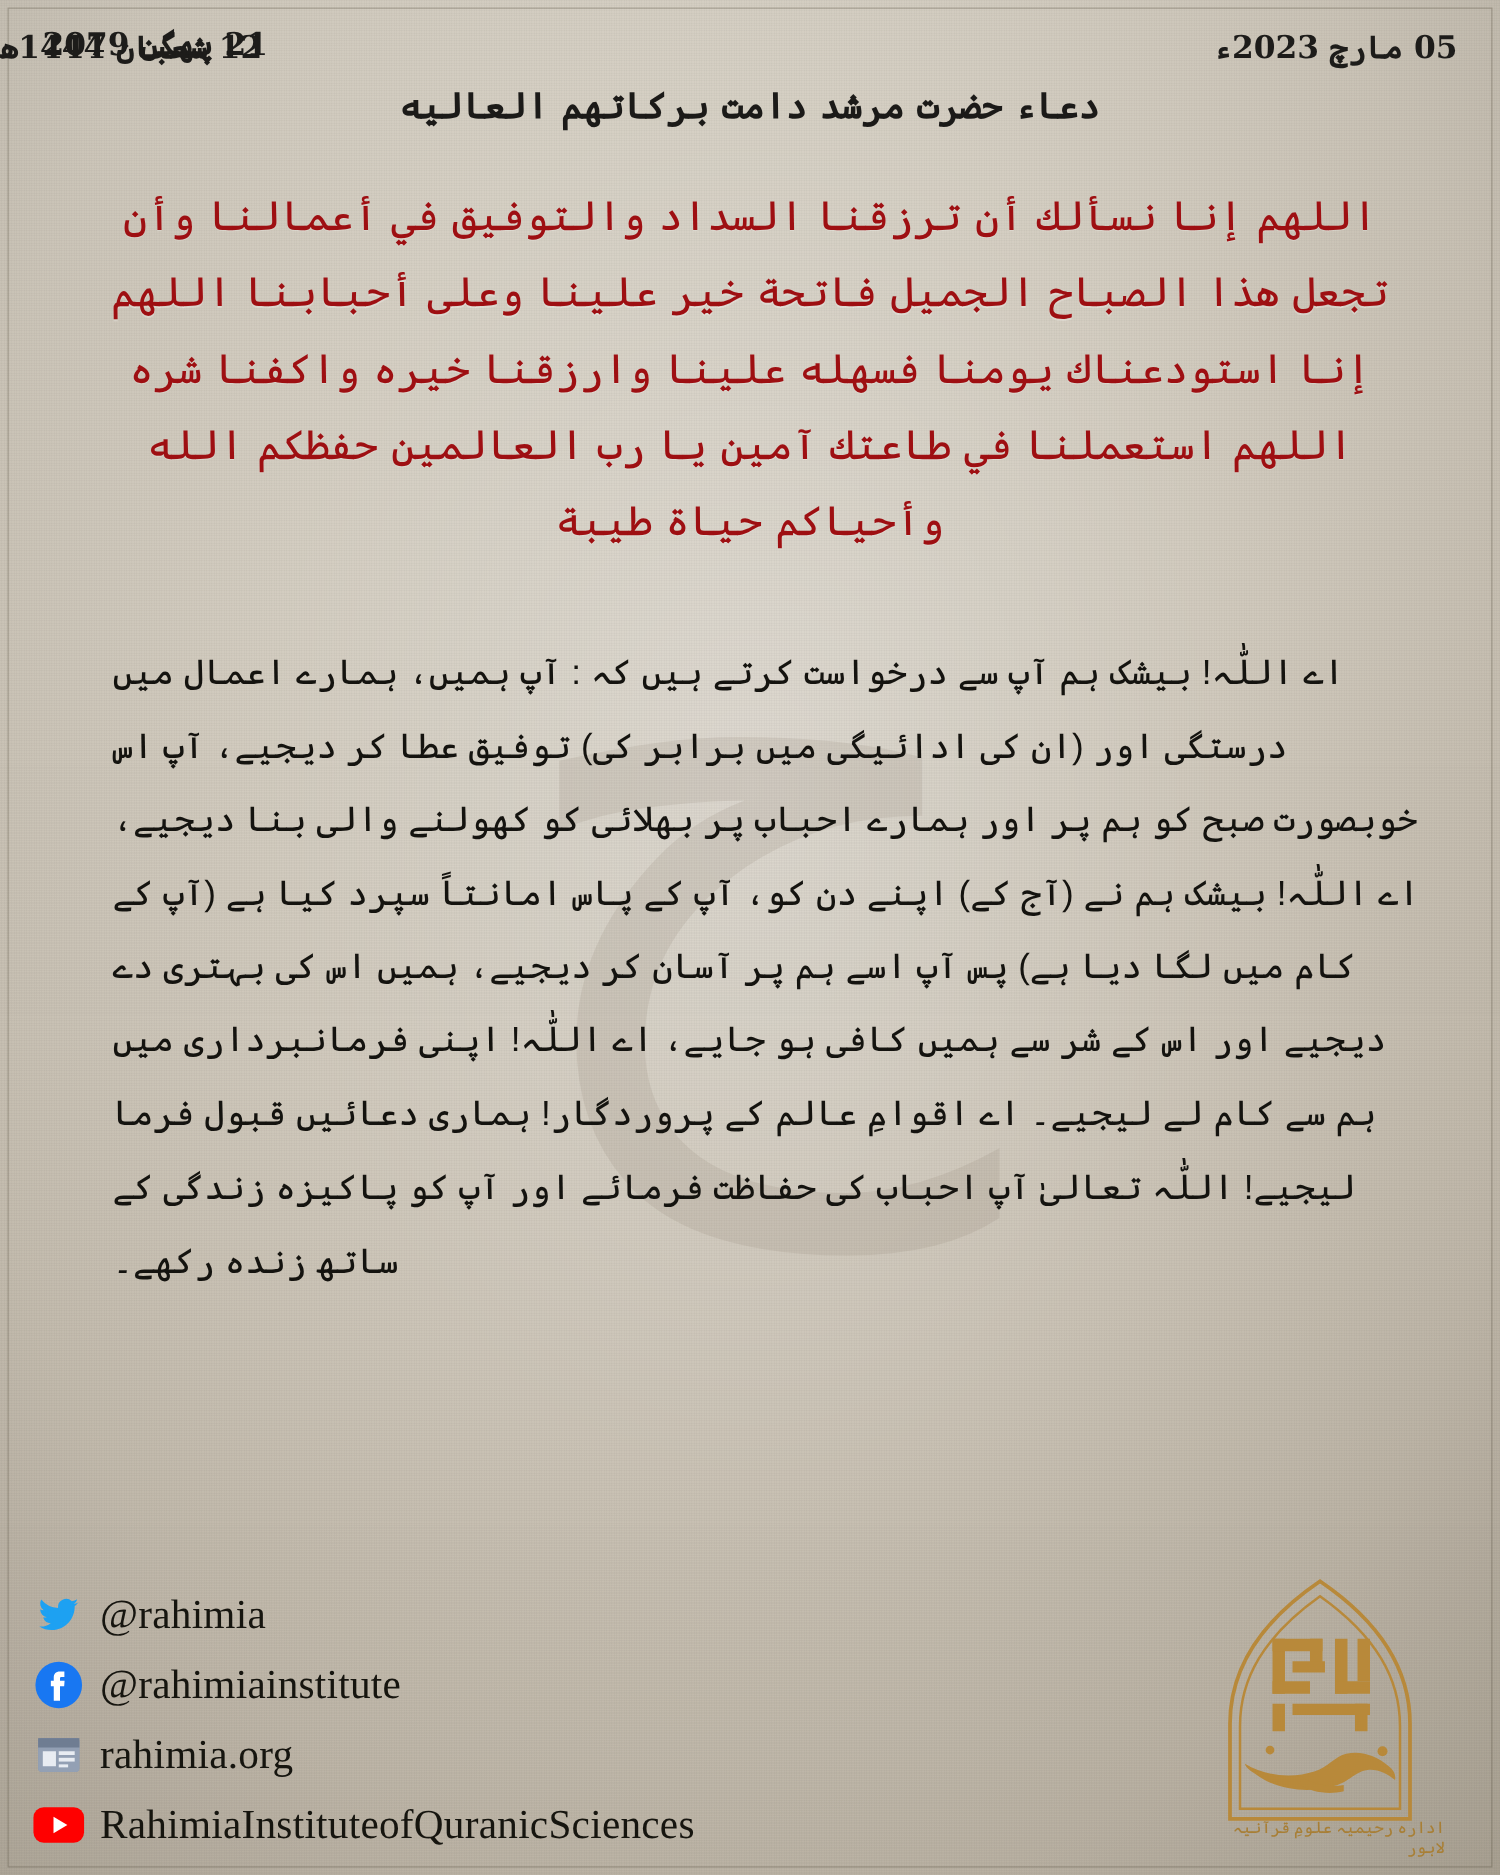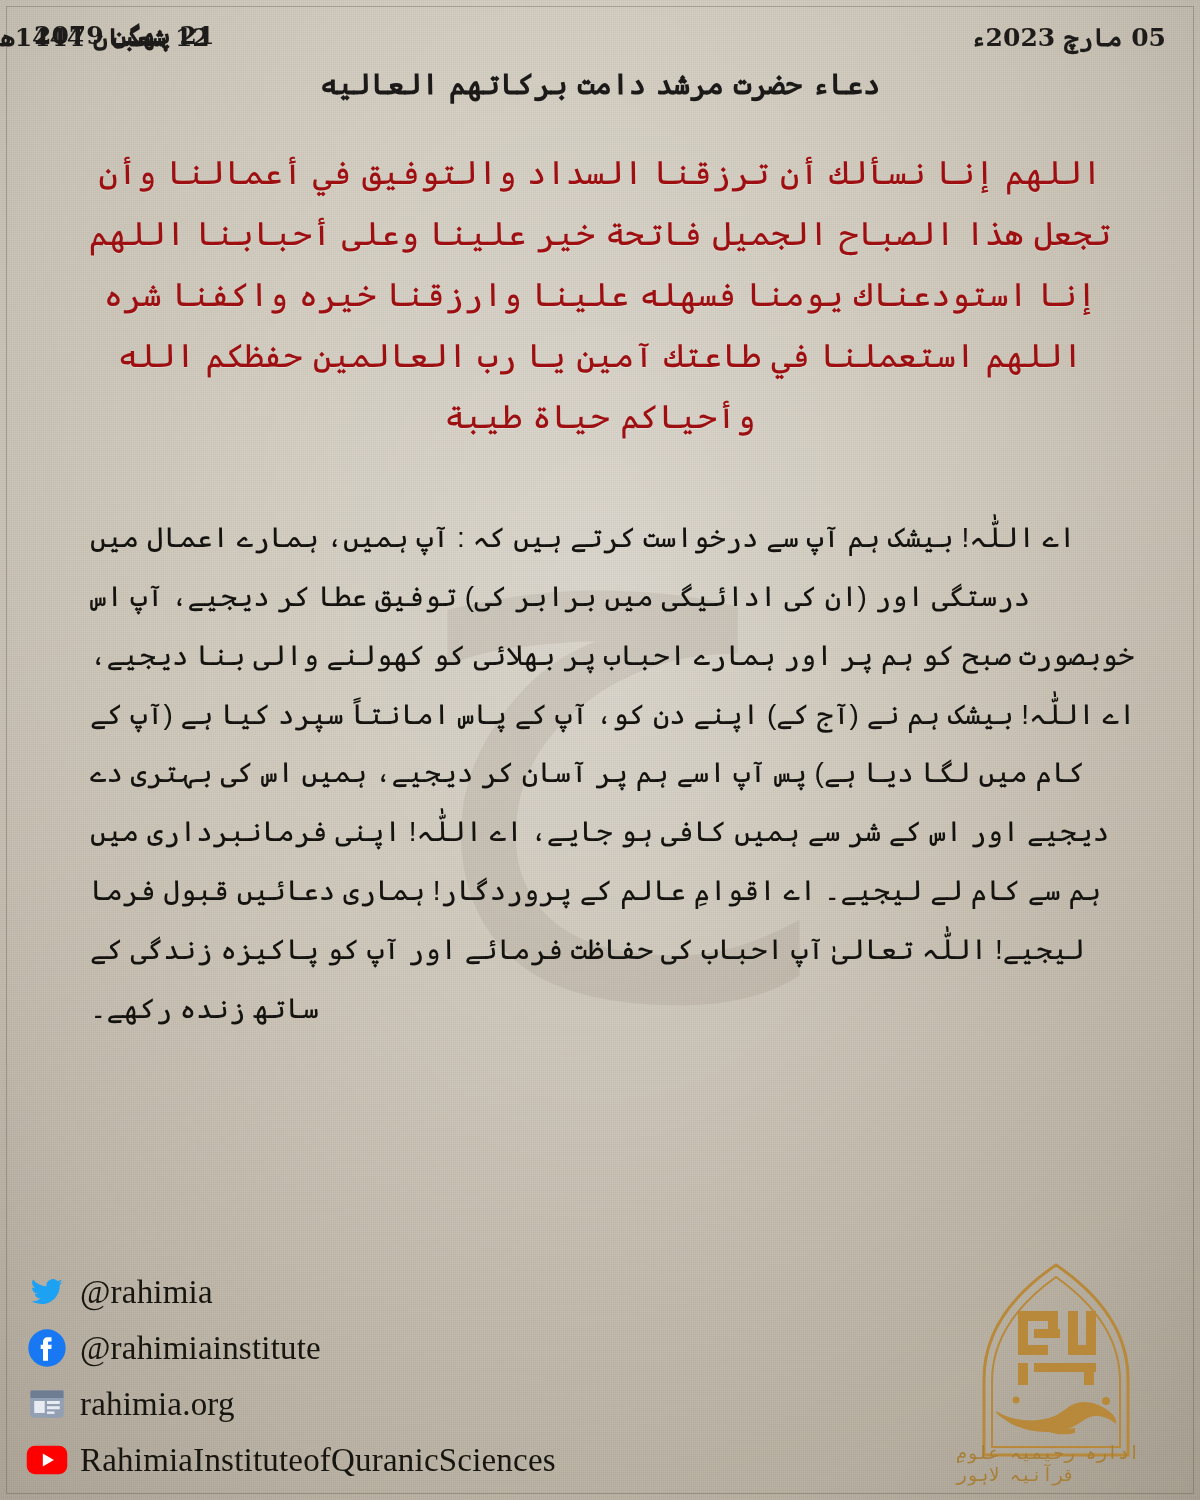--- a/index.html
+++ b/index.html
@@ -180,23 +180,23 @@
     bottom: 26px;
     width: 200px;
     height: 215px;
     color: #b8893a;
   }
   .logo-sub {
     position: absolute;
     right: 44px;
     bottom: 14px;
     width: 200px;
-    text-align: left;
-    font-family: Liberation Mono, monospace;
-    font-size: 18px;
+    text-align: right;
+    font-family: Liberation Serif, serif;
+    font-size: 13px;
     color: #a87f36;
     direction: rtl;
   }
 </style>
 </head>
 <body>
 
 <div class="page">
   <div class="page-border"></div>
 

